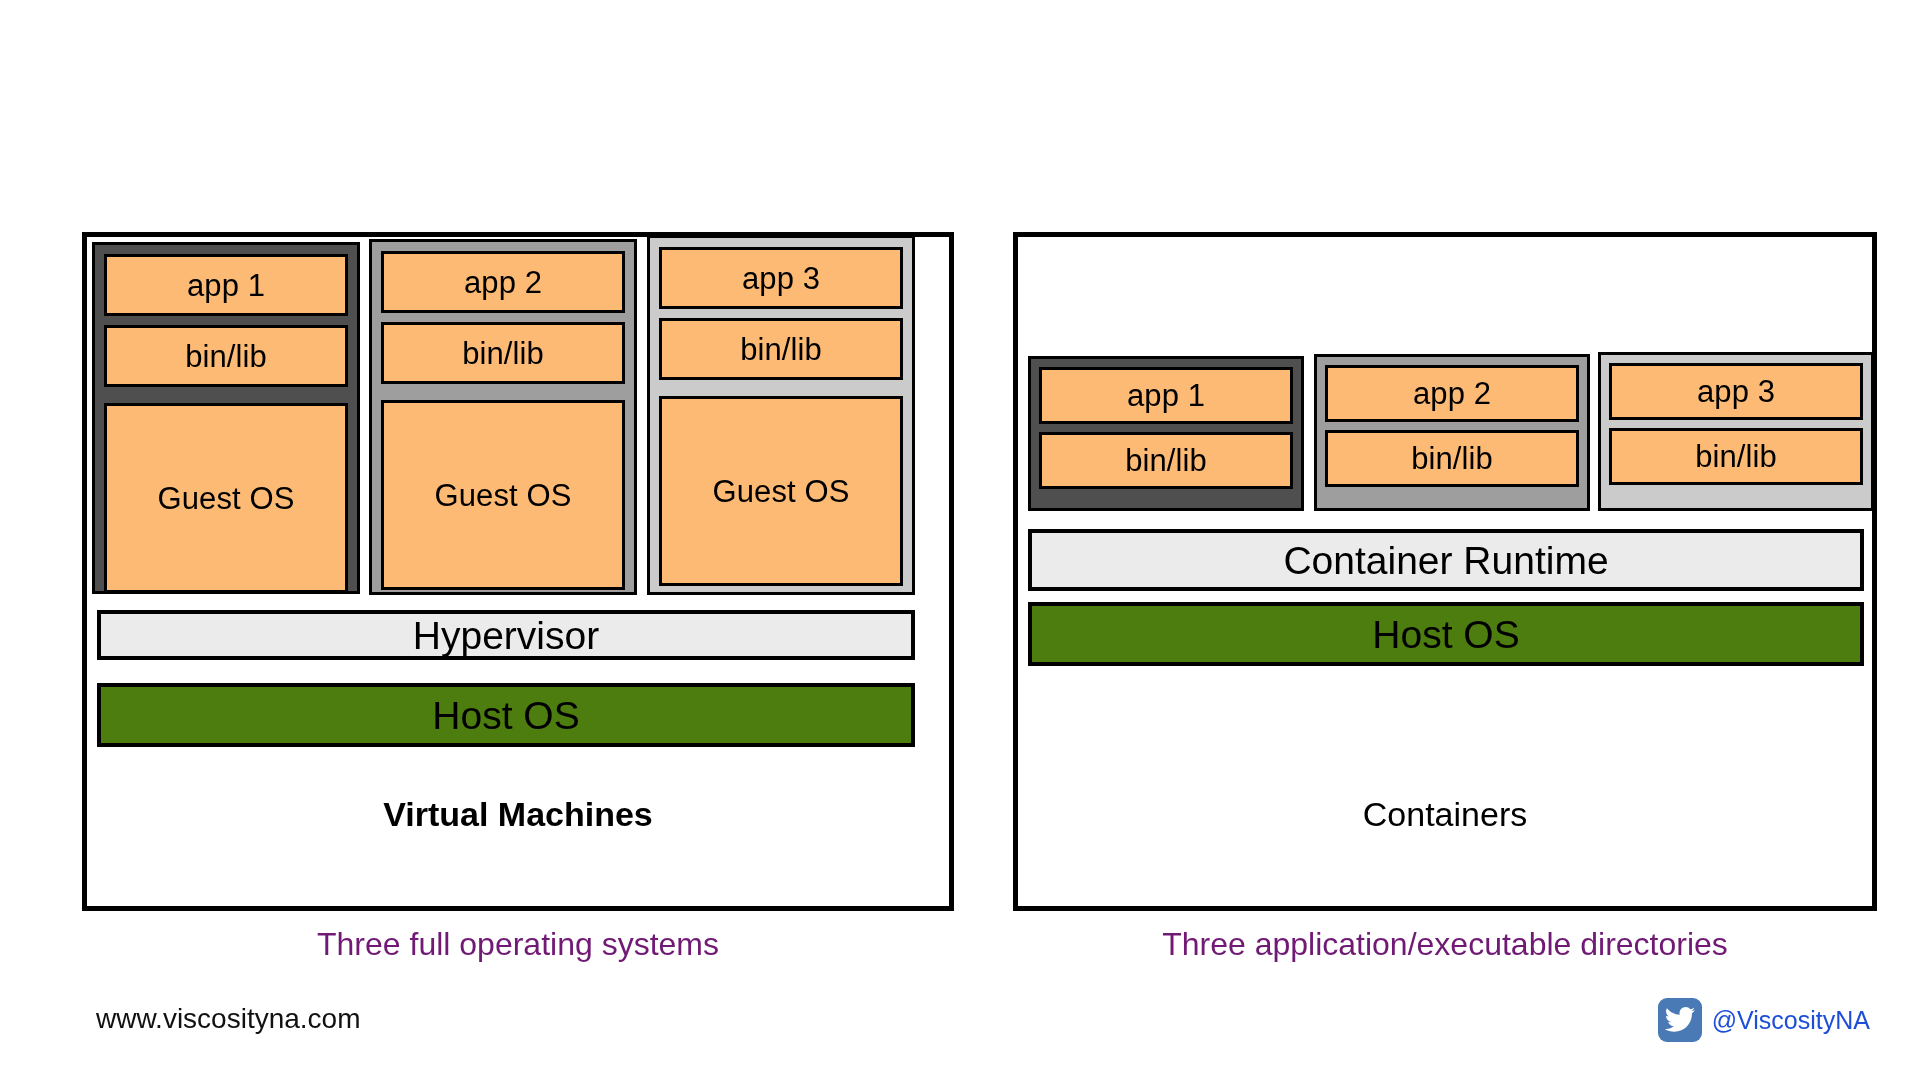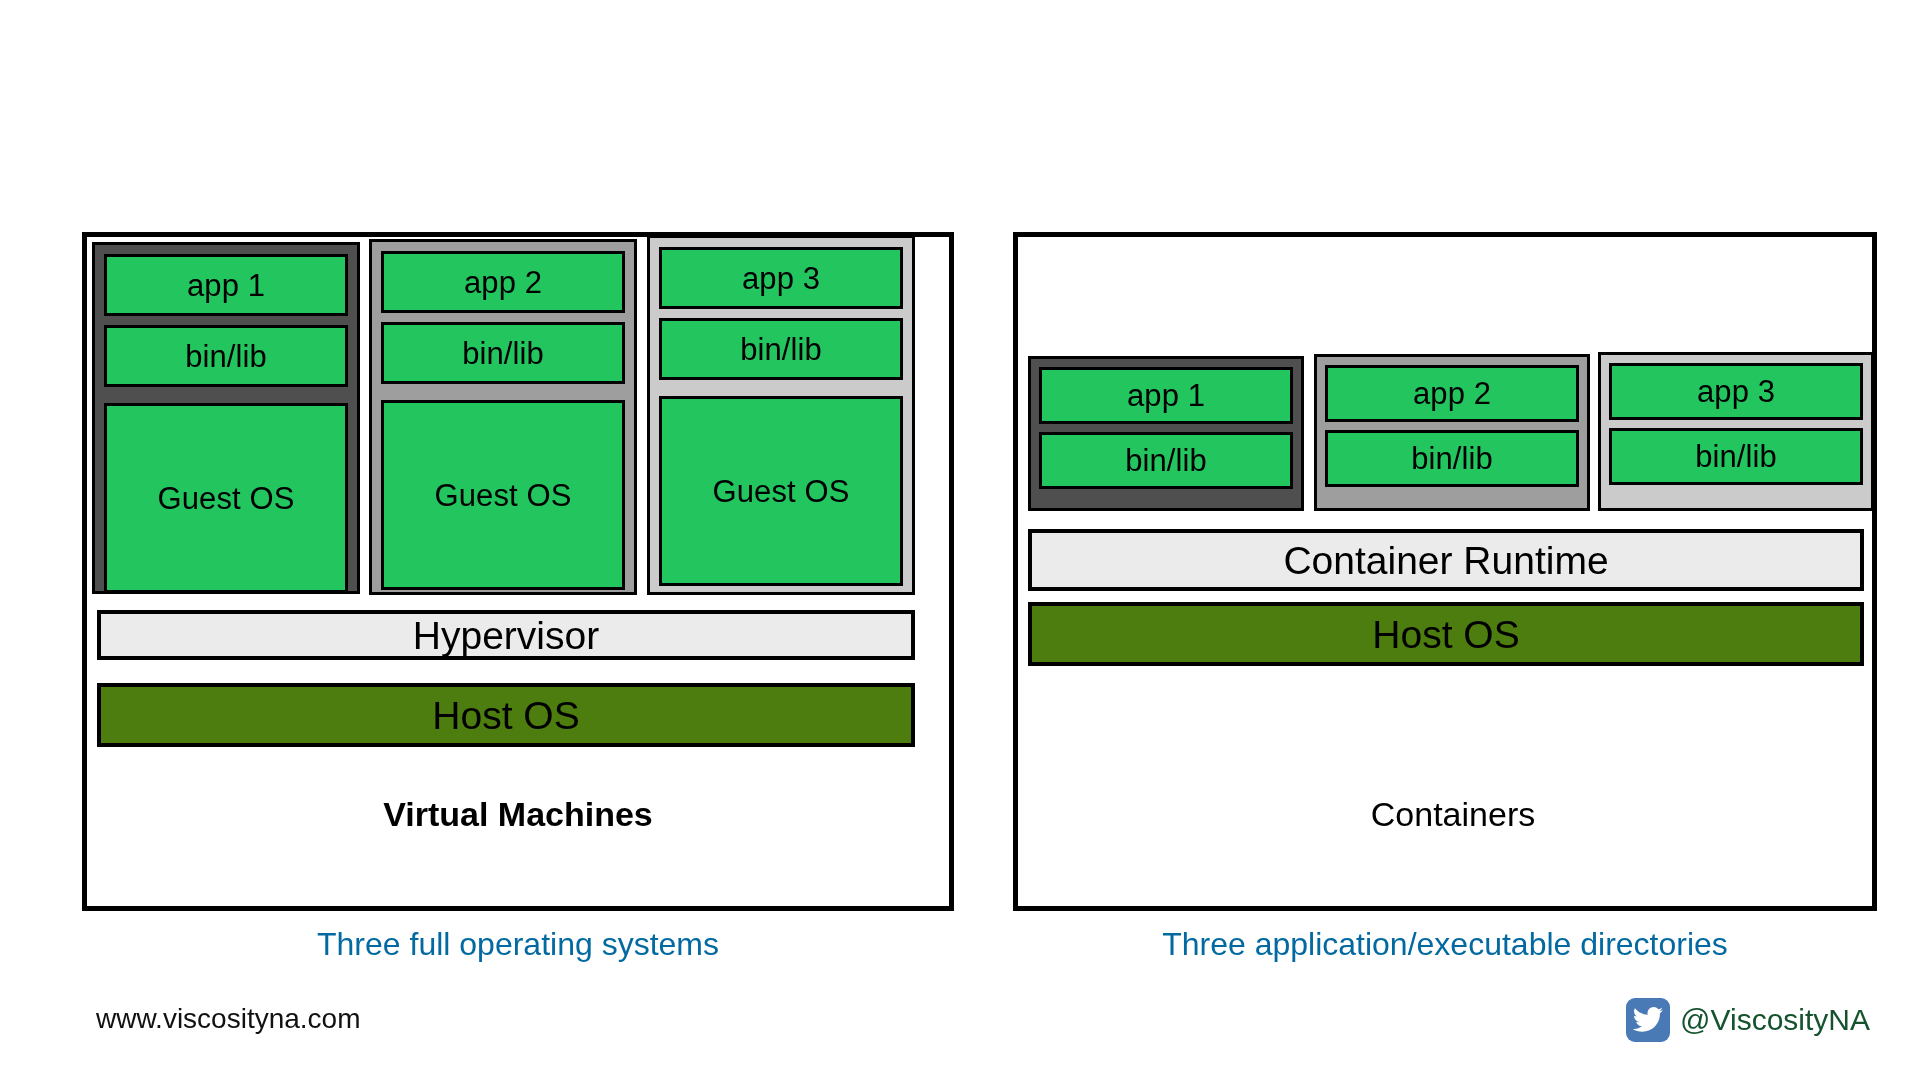--- a/index.html
+++ b/index.html
@@ -29,21 +29,21 @@
     box-sizing:border-box;
     border:3px solid #000000;
     padding:9px;
   }
   .vm-col.shade-dark{background:#4f4f4f;}
   .vm-col.shade-mid{background:#9e9e9e;}
   .vm-col.shade-light{background:#cbcbcb;}
 
   .cell{
     box-sizing:border-box;
-    background:#22c55e;
+    background:#fdba74;
     border:3px solid #000000;
     display:flex;
     align-items:center;
     justify-content:center;
     text-align:center;
     font-size:31px;
     line-height:1;
     letter-spacing:.1px;
   }
   .cell.app{height:62px;}
@@ -87,21 +87,21 @@
   }
   .panel-title.plain{font-weight:normal;}
 
   
   .caption{
     position:absolute;
     text-align:center;
     font-size:32px;
     line-height:1;
     font-weight:300;
-    color:#0369a1;
+    color:#701a75;
   }
 
   
   .footer-url{
     position:absolute;
     left:96px;top:1005px;
     font-size:28px;
     line-height:1;
     font-weight:300;
     color:#111111;
@@ -113,21 +113,21 @@
     align-items:center;
     gap:10px;
   }
   .tw-badge{
     width:44px;height:44px;
     border-radius:9px;
     background:#4a7ab5;
     display:flex;align-items:center;justify-content:center;
   }
   .tw-handle{
-    font-size:30px;line-height:1;font-weight:300;color:#14532d;
+    font-size:25px;line-height:1;font-weight:300;color:#1d4ed8;
   }
 </style>
 </head>
 <body>
 
 <div class="stage">
 
   <div class="panel" id="panel-vm">
 
     <div class="vm-col shade-dark" style="left:5px;top:5px;width:268px;height:352px;">
@@ -171,21 +171,21 @@
 
     <div class="ct-col shade-light" style="left:580px;top:115px;width:276px;height:159px;">
       <div class="cell app">app 3</div>
       <div class="cell binlib">bin/lib</div>
     </div>
 
     <div class="bar hyper" style="left:10px;top:292px;width:836px;height:62px;">Container Runtime</div>
 
     <div class="bar host" style="left:10px;top:365px;width:836px;height:64px;">Host OS</div>
 
-    <div class="panel-title plain" style="left:0;top:560px;width:854px;padding-left:8px;">Containers</div>
+    <div class="panel-title plain" style="left:0;top:560px;width:854px;">Containers</div>
   </div>
 
   <div class="caption" style="left:1013px;top:928px;width:864px;">Three application/executable directories</div>
 
   <div class="footer-url">www.viscosityna.com</div>
 
   <div class="footer-social">
     <span class="tw-badge">
       <svg width="32" height="28" viewBox="0 0 32 28" aria-hidden="true">
         <path fill="#ffffff" d="M31 4.1c-1.1.5-2.3.85-3.55 1 1.28-.77 2.26-1.98 2.72-3.42-1.2.71-2.52 1.22-3.93 1.5C25.11 1.88 23.5 1.1 21.72 1.1c-3.43 0-6.2 2.79-6.2 6.22 0 .49.05.96.16 1.42-5.16-.26-9.73-2.74-12.79-6.5-.54.92-.84 1.98-.84 3.12 0 2.16 1.09 4.06 2.76 5.17-1.02-.03-1.98-.31-2.82-.78v.08c0 3.02 2.13 5.53 4.97 6.1-.52.14-1.07.22-1.63.22-.4 0-.79-.04-1.17-.11.79 2.47 3.08 4.27 5.79 4.32-2.12 1.67-4.79 2.66-7.69 2.66-.5 0-.99-.03-1.47-.09 2.74 1.76 6 2.79 9.5 2.79 11.4 0 17.63-9.47 17.63-17.68l-.02-.8C29.13 6.44 30.18 5.35 31 4.1z"></path>

